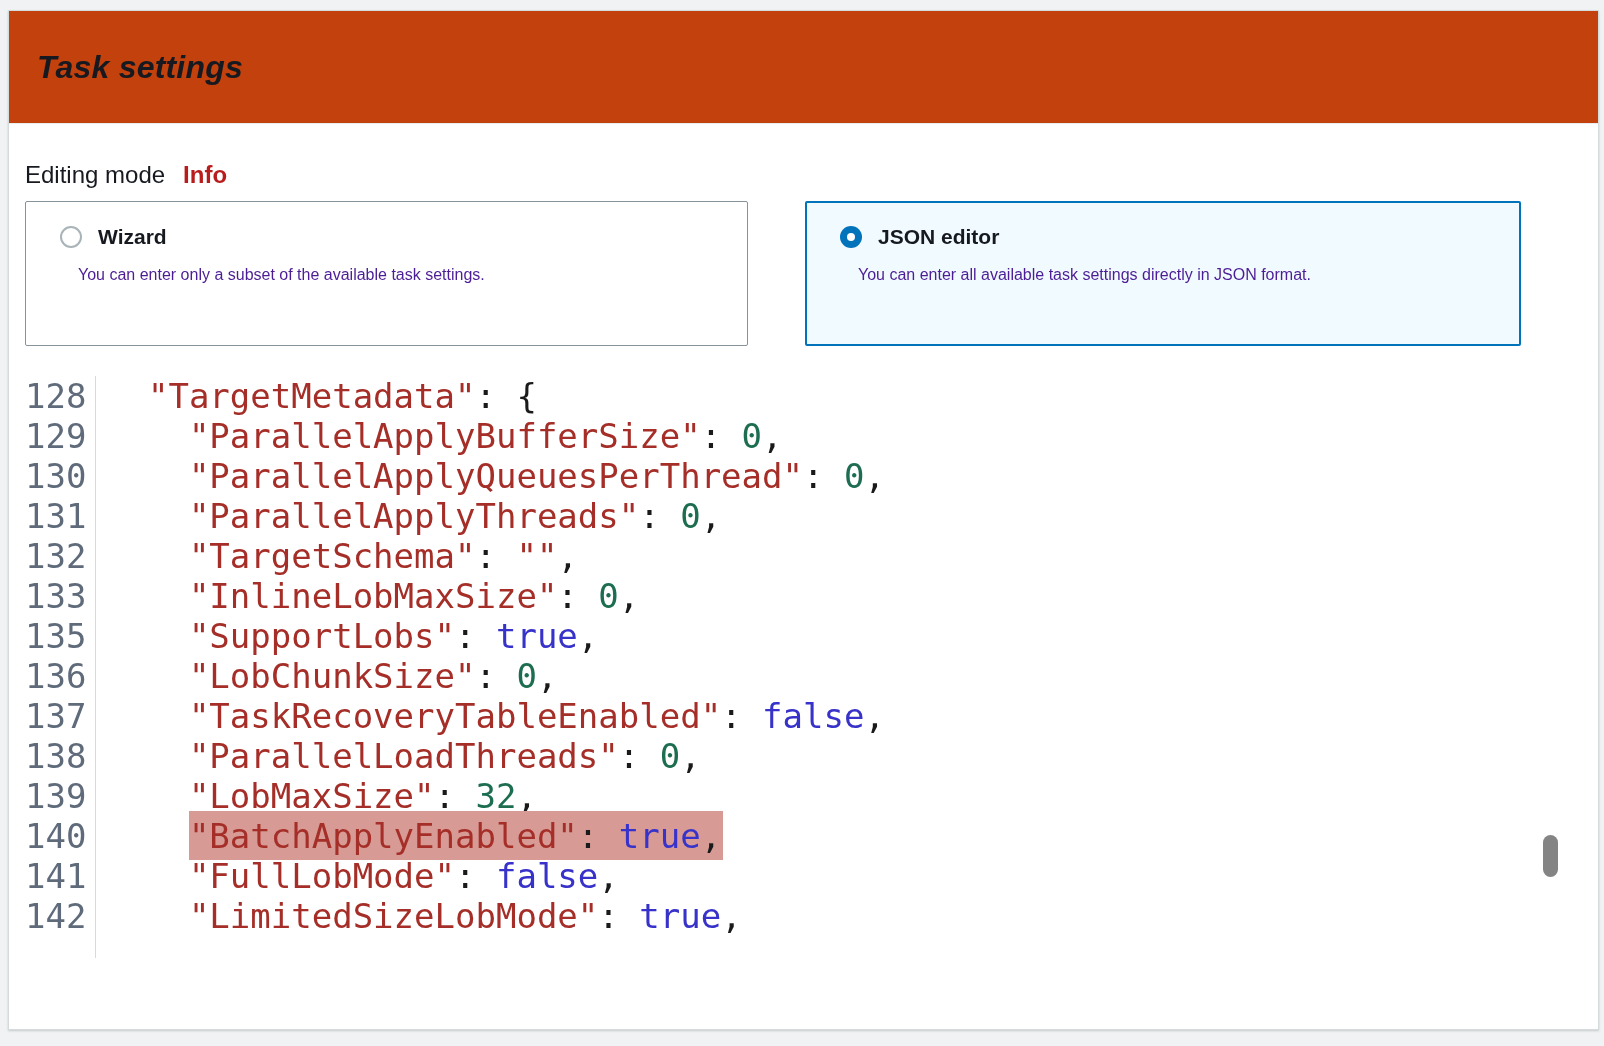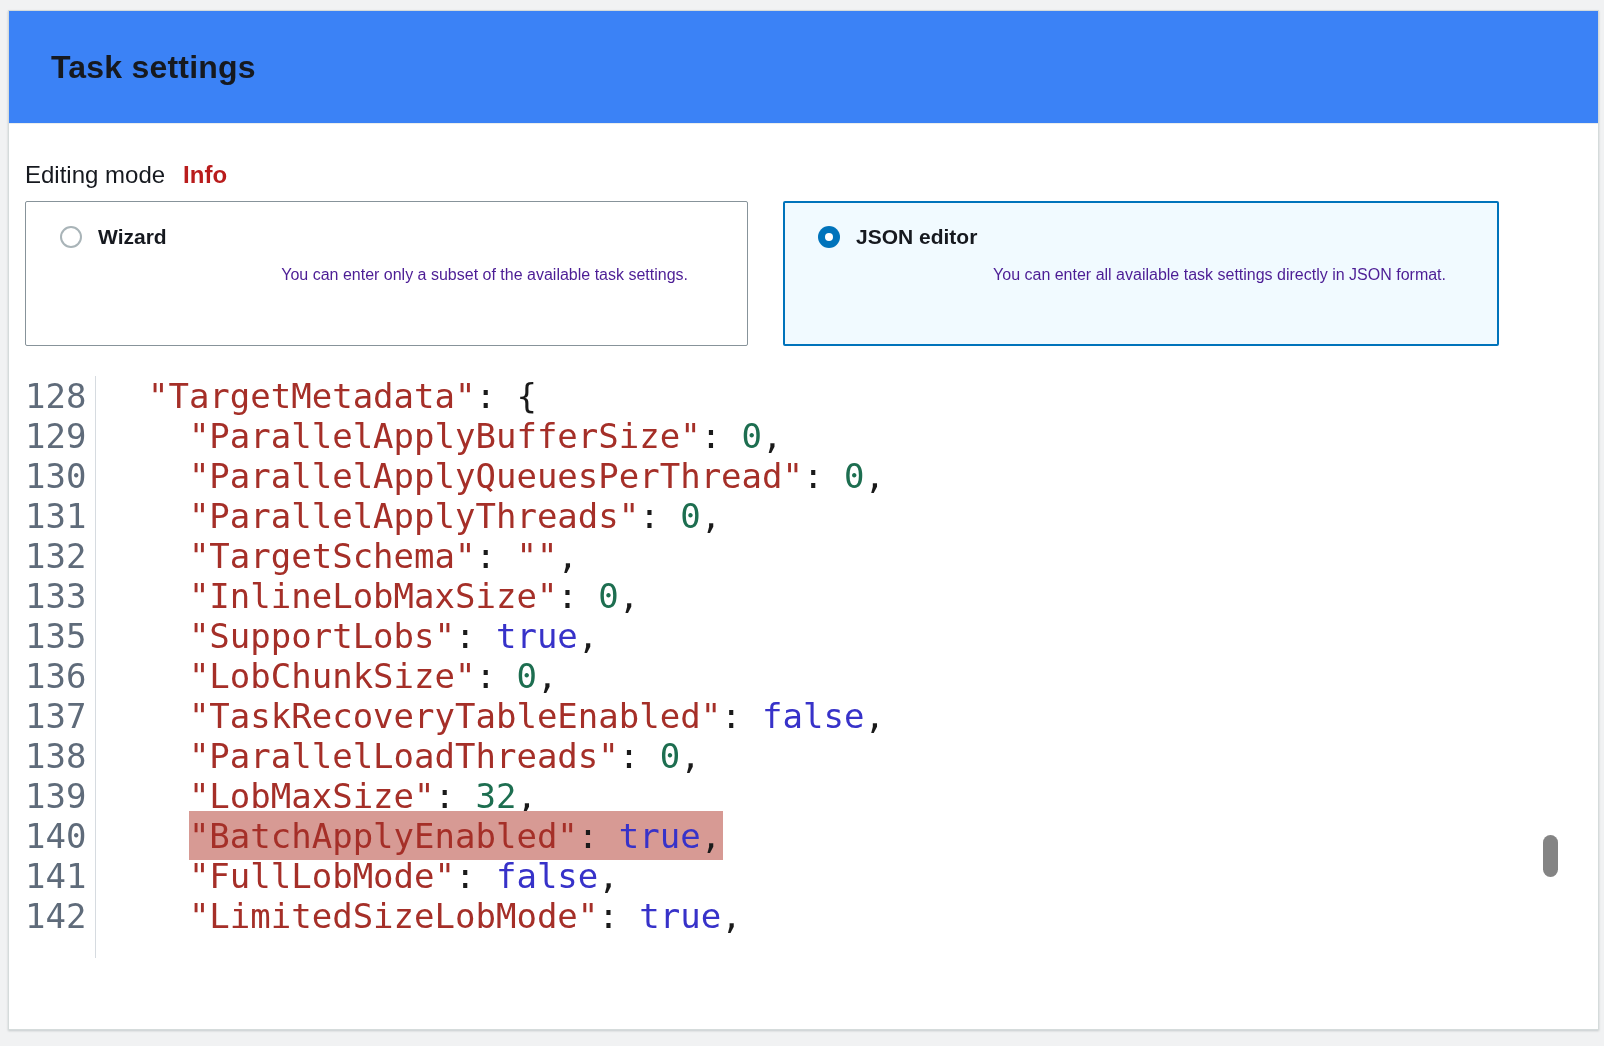--- a/index.html
+++ b/index.html
@@ -12,25 +12,26 @@
   .panel {
     position: absolute;
     left: 8px; top: 10px;
     width: 1591px; height: 1020px;
     background: #ffffff;
     border: 1px solid #d5dbdb;
     box-shadow: 0 1px 2px rgba(0,28,36,0.18);
   }
   .panel-header {
     height: 113px;
-    background: #3b82f6;
+    background: #c2410c;
     border-bottom: 1px solid #eaeded;
     display: flex;
     align-items: center;
-    padding-left: 42px;
+    padding-left: 28px;
+    font-style: italic;
   }
   .panel-title {
     font-size: 32px;
     font-weight: 700;
     color: #16191f;
     letter-spacing: 0.2px;
   }
   .panel-body { padding: 0 16px; }
   .editing-mode-row {
     margin-top: 37px;
@@ -45,22 +46,21 @@
     margin-left: 18px;
     font-size: 24px;
     font-weight: 700;
     color: #b91c1c;
     text-decoration: none;
     cursor: pointer;
   }
   .tiles-row {
     margin-top: 12px;
     display: flex;
-    gap: 35px;
-    text-align: right;
+    gap: 57px;
   }
   .tile {
     height: 145px;
     border-radius: 2px;
     cursor: pointer;
   }
   .tile-wizard {
     width: 723px;
     border: 1px solid #87939a;
     background: #ffffff;

